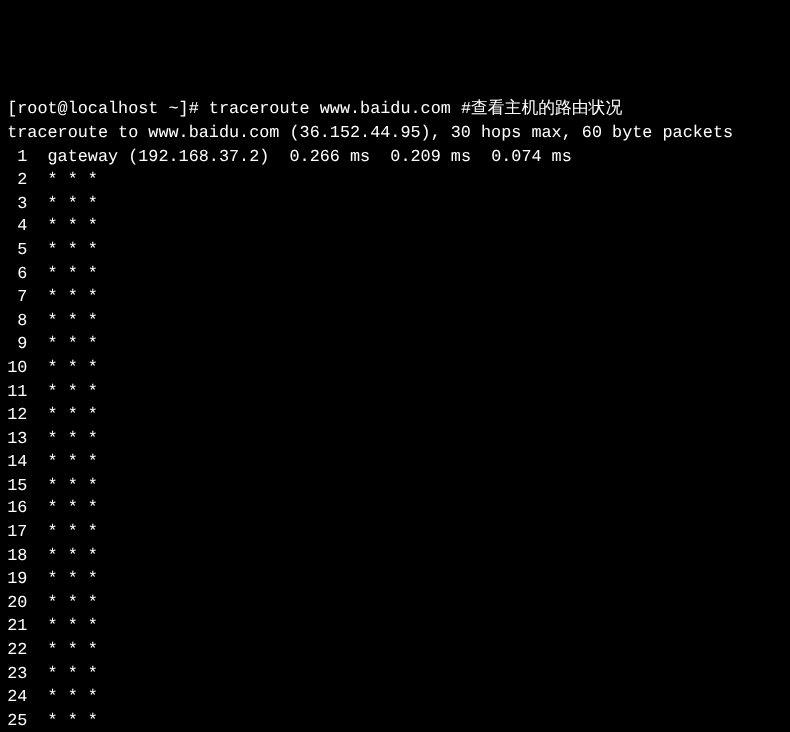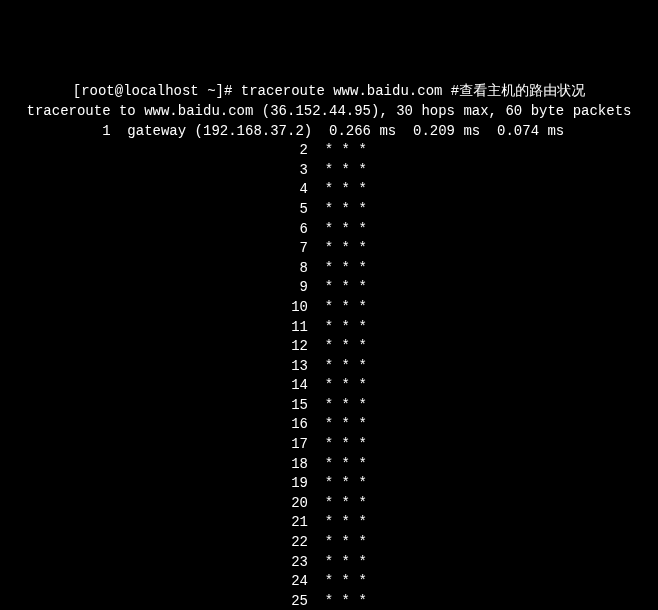--- a/index.html
+++ b/index.html
@@ -14,21 +14,20 @@
       font-size: 14px;
       line-height: 1.4;
       padding: 4px 6px;
       width: 658px;
       height: 610px;
       white-space: pre;
       overflow: hidden;
     }
     .terminal-line {
       display: block;
-      text-align: center;
     }
   </style>
 </head>
 <body>
 
 
 
 <div><span class="terminal-line"><span>[root@localhost ~]#</span> <span>traceroute www.baidu.com</span> <span>#查看主机的路由状况</span></span><span class="terminal-line">traceroute to www.baidu.com (36.152.44.95), 30 hops max, 60 byte packets</span><span id="hops-container"><span class="terminal-line"><span> 1</span><span>  gateway (192.168.37.2)  0.266 ms  0.209 ms  0.074 ms</span></span><span class="terminal-line"><span> 2</span><span>  * * *</span></span><span class="terminal-line"><span> 3</span><span>  * * *</span></span><span class="terminal-line"><span> 4</span><span>  * * *</span></span><span class="terminal-line"><span> 5</span><span>  * * *</span></span><span class="terminal-line"><span> 6</span><span>  * * *</span></span><span class="terminal-line"><span> 7</span><span>  * * *</span></span><span class="terminal-line"><span> 8</span><span>  * * *</span></span><span class="terminal-line"><span> 9</span><span>  * * *</span></span><span class="terminal-line"><span>10</span><span>  * * *</span></span><span class="terminal-line"><span>11</span><span>  * * *</span></span><span class="terminal-line"><span>12</span><span>  * * *</span></span><span class="terminal-line"><span>13</span><span>  * * *</span></span><span class="terminal-line"><span>14</span><span>  * * *</span></span><span class="terminal-line"><span>15</span><span>  * * *</span></span><span class="terminal-line"><span>16</span><span>  * * *</span></span><span class="terminal-line"><span>17</span><span>  * * *</span></span><span class="terminal-line"><span>18</span><span>  * * *</span></span><span class="terminal-line"><span>19</span><span>  * * *</span></span><span class="terminal-line"><span>20</span><span>  * * *</span></span><span class="terminal-line"><span>21</span><span>  * * *</span></span><span class="terminal-line"><span>22</span><span>  * * *</span></span><span class="terminal-line"><span>23</span><span>  * * *</span></span><span class="terminal-line"><span>24</span><span>  * * *</span></span><span class="terminal-line"><span>25</span><span>  * * *</span></span></span></div>
 
 

